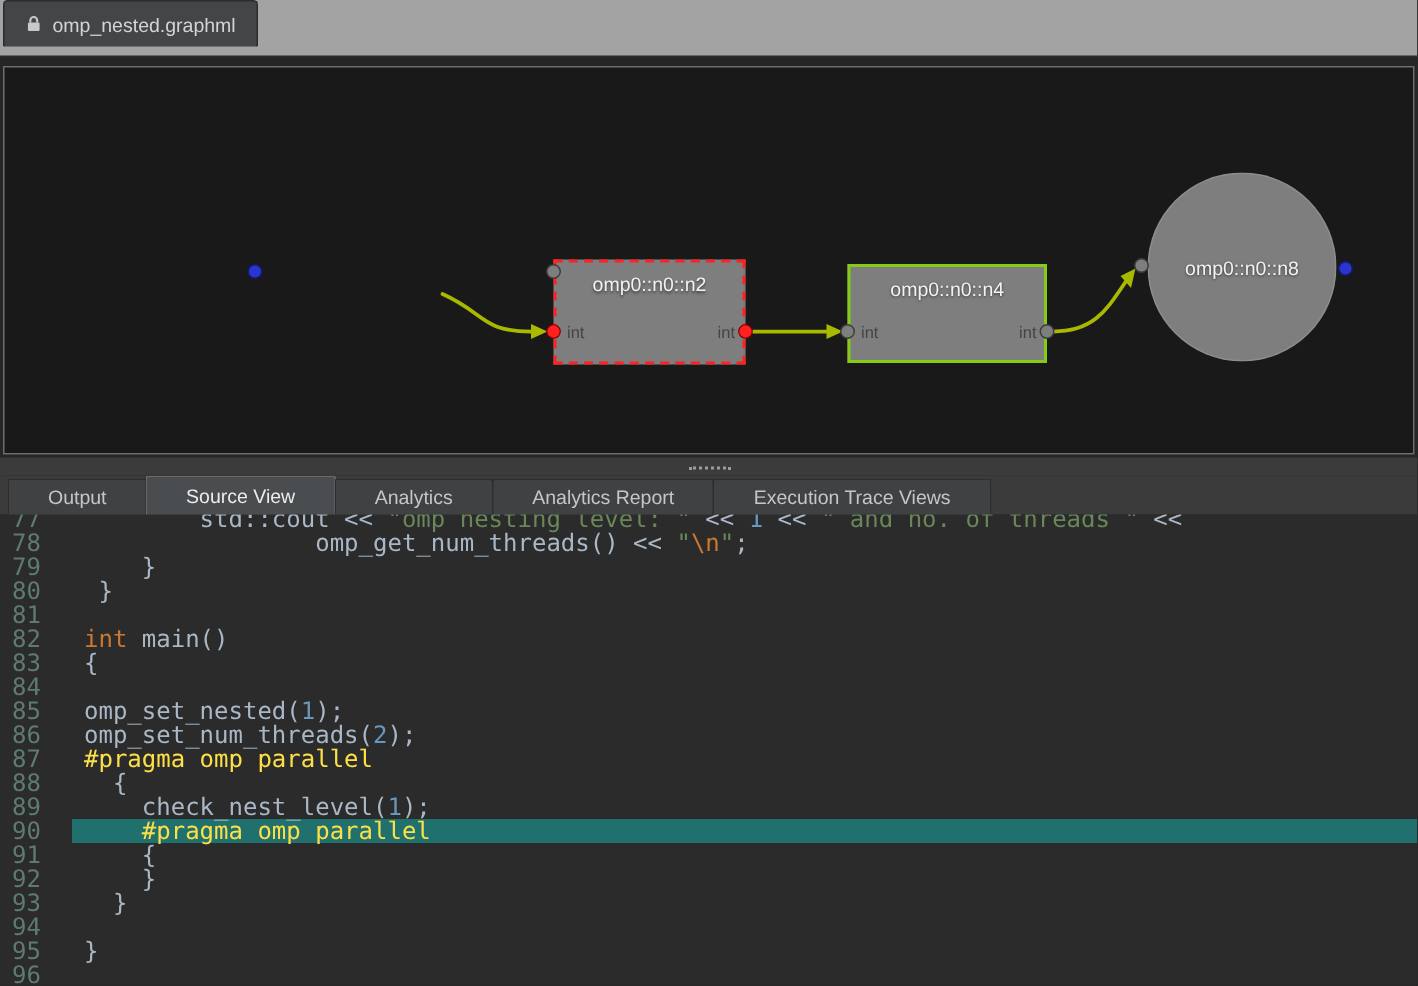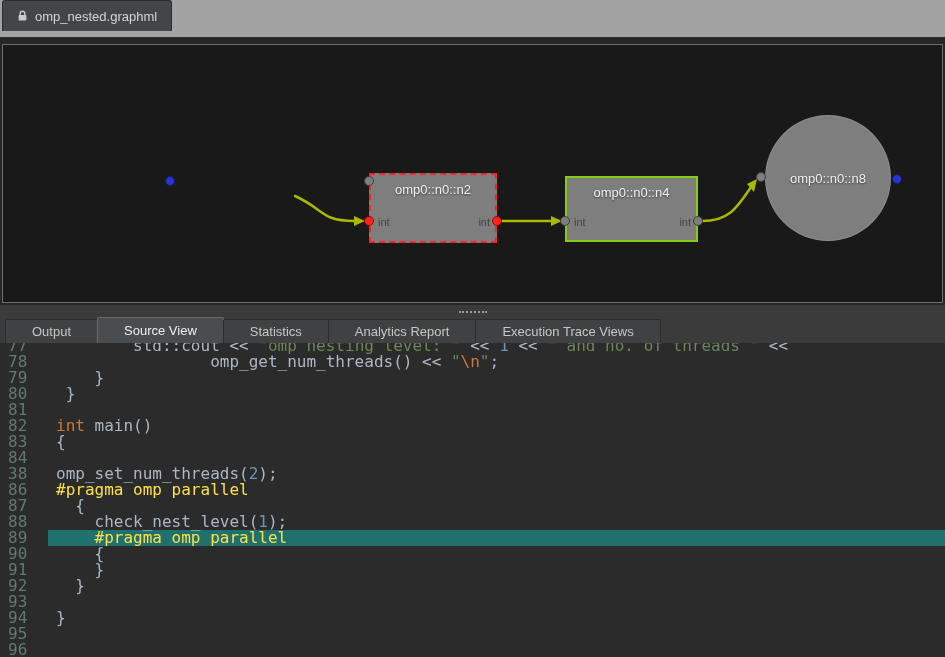--- a/index.html
+++ b/index.html
@@ -128,42 +128,42 @@
   </div>
 
   <div class="panel-tabbar">
     <div class="ptab">
       <span>Output</span>
     </div>
     <div class="ptab active">
       <span>Source View</span>
     </div>
     <div class="ptab">
-      <span>Statistics</span>
+      <span>Analytics</span>
     </div>
     <div class="ptab">
       <span>Analytics Report</span>
     </div>
     <div class="ptab">
       <span>Execution Trace Views</span>
     </div>
   </div>
 
   <div class="source-view">
     <div class="source-scroll">
       <div class="gutter">
           <div class="ln">77</div>
           <div class="ln">78</div>
           <div class="ln">79</div>
           <div class="ln">80</div>
           <div class="ln">81</div>
           <div class="ln">82</div>
           <div class="ln">83</div>
           <div class="ln">84</div>
-          <div class="ln">38</div>
+          <div class="ln">85</div>
           <div class="ln">86</div>
           <div class="ln">87</div>
           <div class="ln">88</div>
           <div class="ln">89</div>
           <div class="ln">90</div>
           <div class="ln">91</div>
           <div class="ln">92</div>
           <div class="ln">93</div>
           <div class="ln">94</div>
           <div class="ln">95</div>
@@ -171,20 +171,21 @@
         </div>
       <div class="code-col">
           <div class="code-line"><span class="tok-p">        std::cout &lt;&lt; </span><span class="tok-s">"omp nesting level: "</span><span class="tok-p"> &lt;&lt; </span><span class="tok-n">1</span><span class="tok-p"> &lt;&lt; </span><span class="tok-s">" and no. of threads "</span><span class="tok-p"> &lt;&lt;</span></div>
           <div class="code-line"><span class="tok-p">                omp_get_num_threads() &lt;&lt; </span><span class="tok-s">"</span><span class="tok-e">\n</span><span class="tok-s">"</span><span class="tok-p">;</span></div>
           <div class="code-line"><span class="tok-p">    }</span></div>
           <div class="code-line"><span class="tok-p"> }</span></div>
           <div class="code-line"></div>
           <div class="code-line"><span class="tok-k">int</span><span class="tok-p"> main()</span></div>
           <div class="code-line"><span class="tok-p">{</span></div>
           <div class="code-line"></div>
+          <div class="code-line"><span class="tok-p">omp_set_nested(</span><span class="tok-n">1</span><span class="tok-p">);</span></div>
           <div class="code-line"><span class="tok-p">omp_set_num_threads(</span><span class="tok-n">2</span><span class="tok-p">);</span></div>
           <div class="code-line"><span class="tok-m">#pragma omp parallel</span></div>
           <div class="code-line"><span class="tok-p">  {</span></div>
           <div class="code-line"><span class="tok-p">    check_nest_level(</span><span class="tok-n">1</span><span class="tok-p">);</span></div>
           <div class="code-line" style="background-color: rgb(32, 112, 110);"><span class="tok-m">    #pragma omp parallel</span></div>
           <div class="code-line"><span class="tok-p">    {</span></div>
           <div class="code-line"><span class="tok-p">    }</span></div>
           <div class="code-line"><span class="tok-p">  }</span></div>
           <div class="code-line"></div>
           <div class="code-line"><span class="tok-p">}</span></div>

